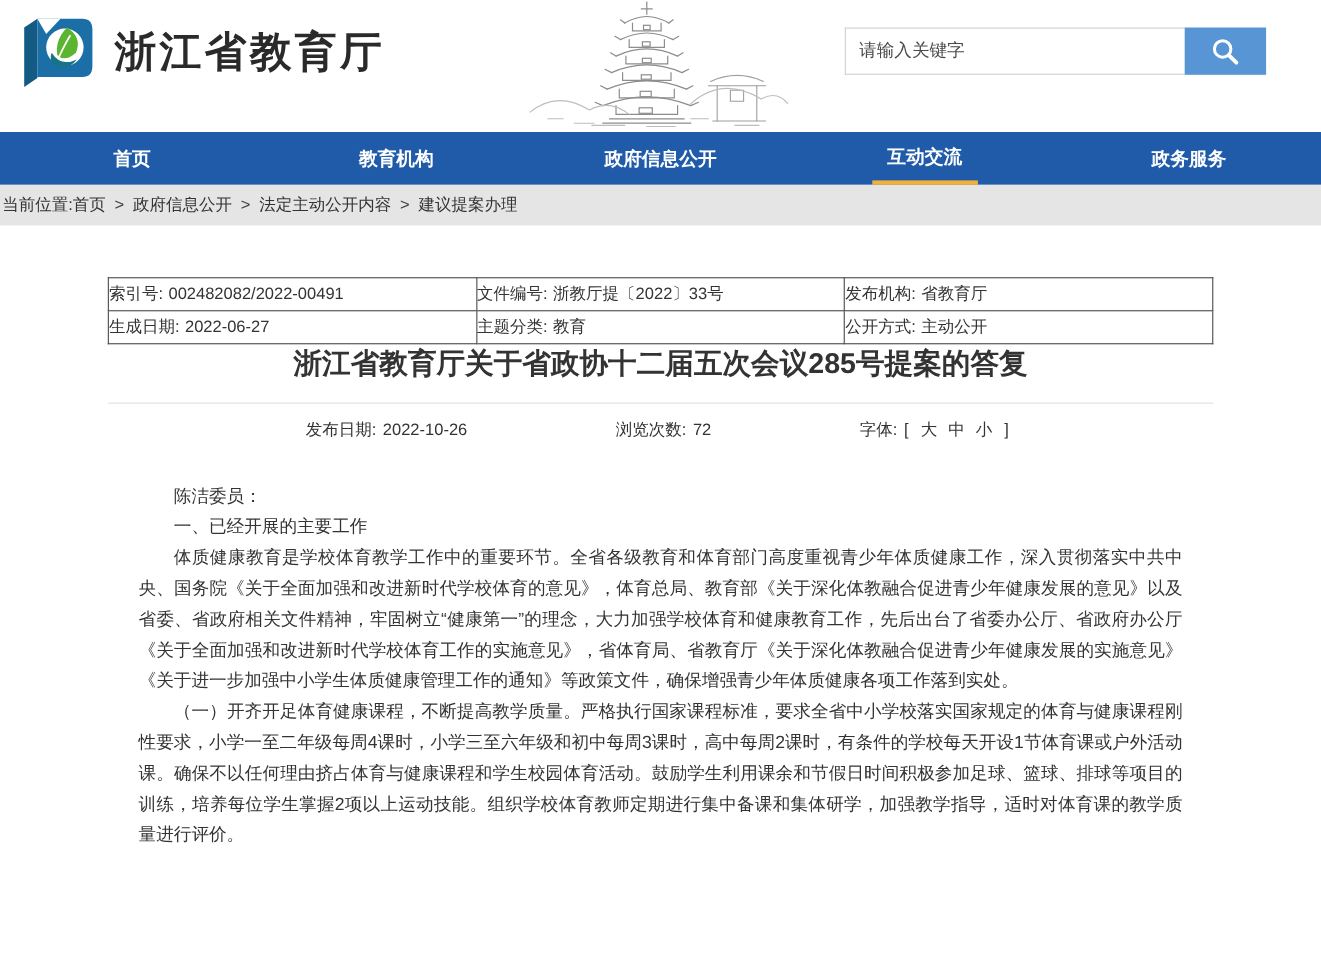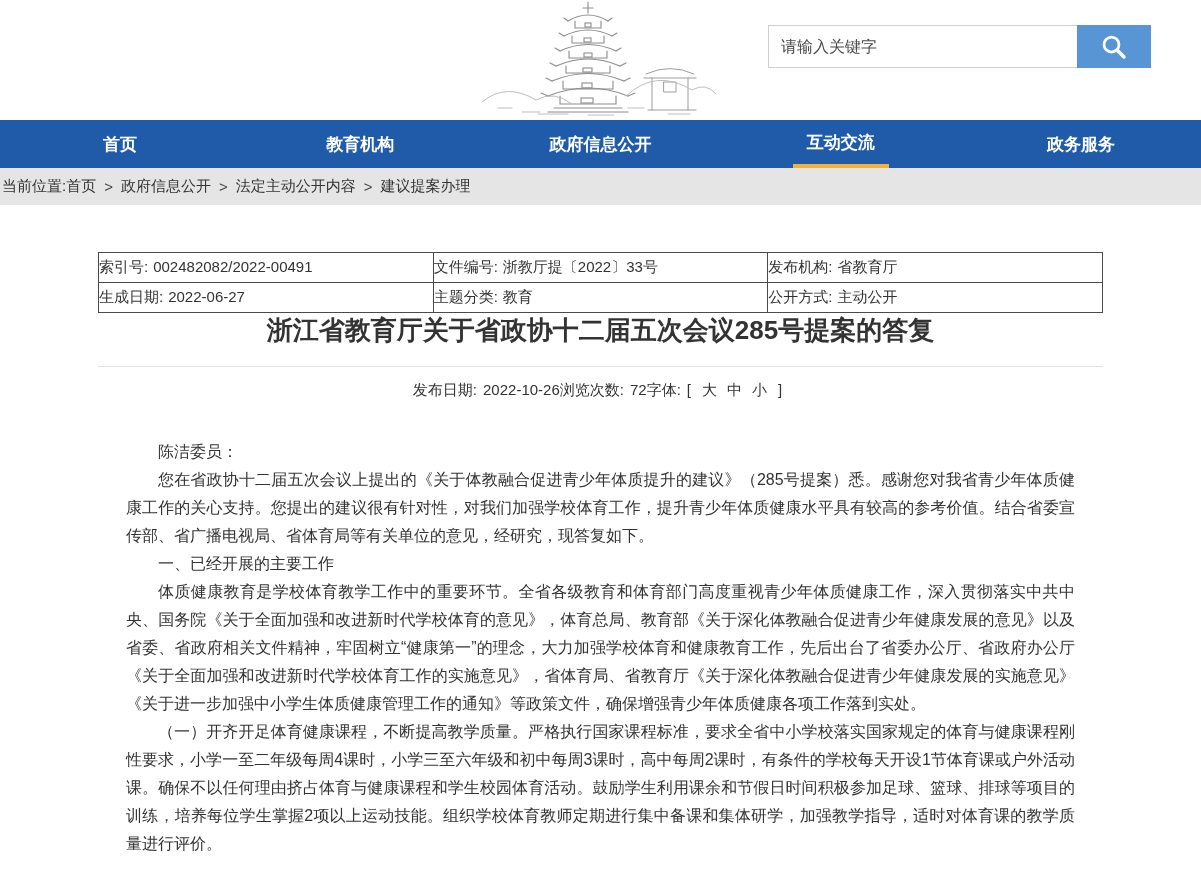--- a/index.html
+++ b/index.html
@@ -37,35 +37,47 @@
   
   .container { width:1005px; margin:0 auto; }
   .doc-table { width:100%; border-collapse:collapse; margin-top:47px; table-layout:fixed; }
   .doc-table td { border:1px solid #4a4a4a; height:30px; text-align:left;
                   font-size:15px; color:#333; }
   .doc-table .cell-value { margin-left:5px; }
 
   .doc-title { text-align:center; font-size:26px; font-weight:bold; color:#333; }
 
   .meta-row { margin-top:18px; border-top:1px solid #e2e2e2; padding-top:14px;
-              display:flex; justify-content:center; font-size:15px; color:#333; }
+              display:flex; justify-content:center; gap:135px; font-size:15px; color:#333; }
   .meta-item .value { margin-left:6px; }
   .font-widget .bracket { margin:0 6px; }
   .font-size-link { margin:0 5px; cursor:pointer; }
 
   .article-body { margin-top:38px; padding:0 28px; font-size:16px; line-height:28px;
                   color:#333; text-align:justify; }
   .article-body p { text-indent:2em; margin:0; }
 </style>
 </head>
 <body>
 
 <div class="page">
 
   <div class="header">
+    <div class="logo">
+      <svg class="logo-icon" viewBox="0 0 78 70">
+        <path d="M8 13 L20 5 V59 L8 67 Z" fill="#135a84"></path>
+        <path d="M20 5 H61 Q70 5 70 15 V48 Q70 58 61 58 H20 Z" fill="#1c6fa6"></path>
+        <path d="M20 5 H41 L28 19 Z" fill="#ffffff"></path>
+        <circle cx="45" cy="31" r="17" fill="#ffffff"></circle>
+        <path d="M33 36 Q41 49 56 42 Q47 53 36 48 Q30 43 33 36 Z" fill="#177387"></path>
+        <path d="M47 13 Q61 22 55 36 Q45 45 38 38 Q36 24 47 13 Z" fill="#5cb531"></path>
+        <path d="M39 41 Q45 28 50 20" stroke="#ffffff" stroke-width="1.6" fill="none"></path>
+      </svg>
+      <span class="site-name">浙江省教育厅</span>
+    </div>
 
     <svg class="pagoda" viewBox="0 0 240 118">
       <g stroke="#8d8d8d" stroke-width="1.1" fill="none" stroke-linecap="round">
         <path d="M110 2 V13"></path>
           <path d="M105 8 H115"></path>
         <path d="M90 21 Q110 9 130 21"></path>
           <path d="M90 21 l-4 -3"></path>
           <path d="M130 21 l4 -3"></path>
         <path d="M97 21 v7 h26 v-7"></path>
           <rect x="107" y="23" width="6" height="4"></rect>
@@ -191,20 +203,19 @@
       <span class="meta-item">
         <span>浏览次数:</span><span class="value">72</span>
       </span>
       <span class="meta-item font-widget">
         <span>字体:</span><span class="bracket">[</span><span class="font-size-link">大</span><span class="font-size-link">中</span><span class="font-size-link">小</span><span class="bracket">]</span>
       </span>
     </div>
 
     <div class="article-body">
       <p>陈洁委员：</p>
-      <p>您在省政协十二届五次会议上提出的《关于体教融合促进青少年体质提升的建议》（285号提案）悉。感谢您对我省青少年体质健康工作的关心支持。您提出的建议很有针对性，对我们加强学校体育工作，提升青少年体质健康水平具有较高的参考价值。结合省委宣传部、省广播电视局、省体育局等有关单位的意见，经研究，现答复如下。</p>
       <p>一、已经开展的主要工作</p>
       <p>体质健康教育是学校体育教学工作中的重要环节。全省各级教育和体育部门高度重视青少年体质健康工作，深入贯彻落实中共中央、国务院《关于全面加强和改进新时代学校体育的意见》，体育总局、教育部《关于深化体教融合促进青少年健康发展的意见》以及省委、省政府相关文件精神，牢固树立“健康第一”的理念，大力加强学校体育和健康教育工作，先后出台了省委办公厅、省政府办公厅《关于全面加强和改进新时代学校体育工作的实施意见》，省体育局、省教育厅《关于深化体教融合促进青少年健康发展的实施意见》《关于进一步加强中小学生体质健康管理工作的通知》等政策文件，确保增强青少年体质健康各项工作落到实处。</p>
       <p>（一）开齐开足体育健康课程，不断提高教学质量。严格执行国家课程标准，要求全省中小学校落实国家规定的体育与健康课程刚性要求，小学一至二年级每周4课时，小学三至六年级和初中每周3课时，高中每周2课时，有条件的学校每天开设1节体育课或户外活动课。确保不以任何理由挤占体育与健康课程和学生校园体育活动。鼓励学生利用课余和节假日时间积极参加足球、篮球、排球等项目的训练，培养每位学生掌握2项以上运动技能。组织学校体育教师定期进行集中备课和集体研学，加强教学指导，适时对体育课的教学质量进行评价。</p>
     </div>
 
   </div>
 </div>
 
 </body></html>

